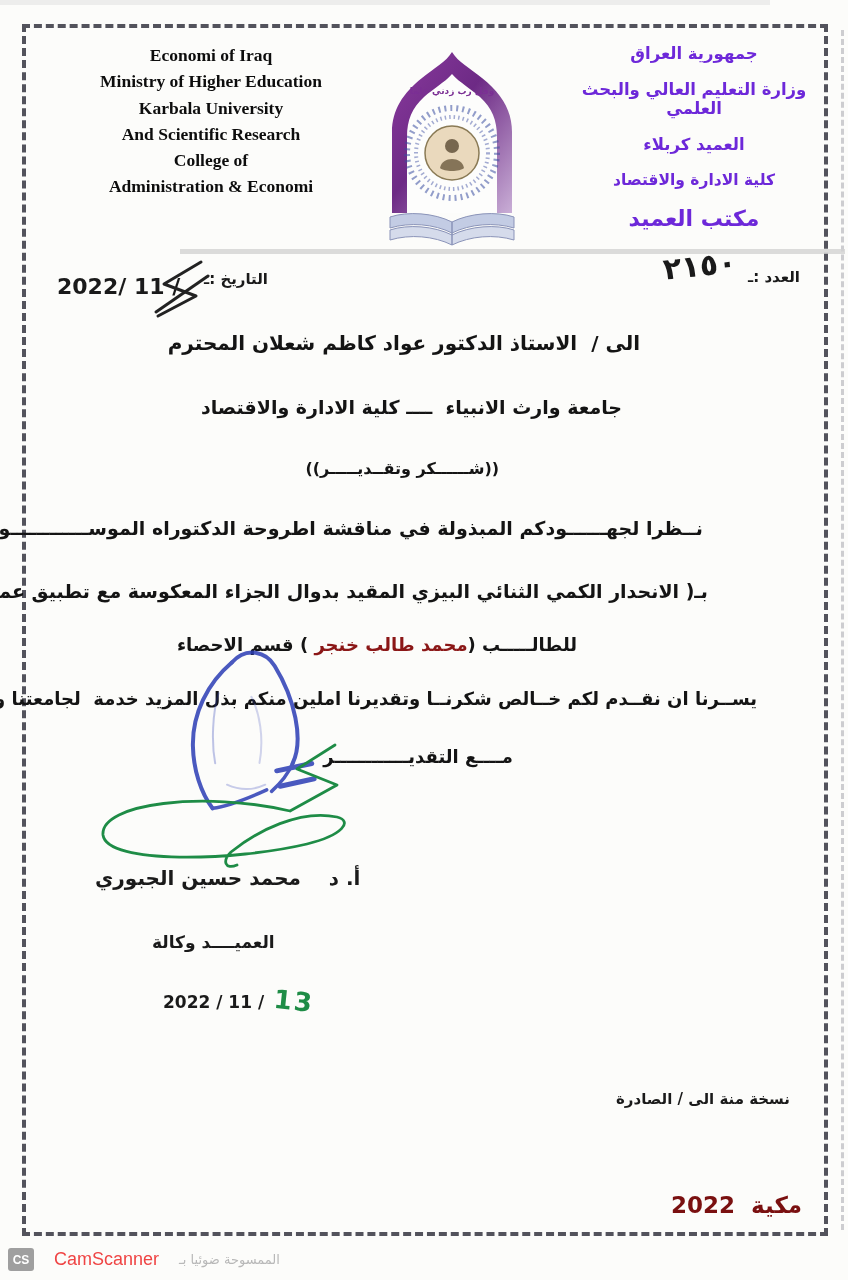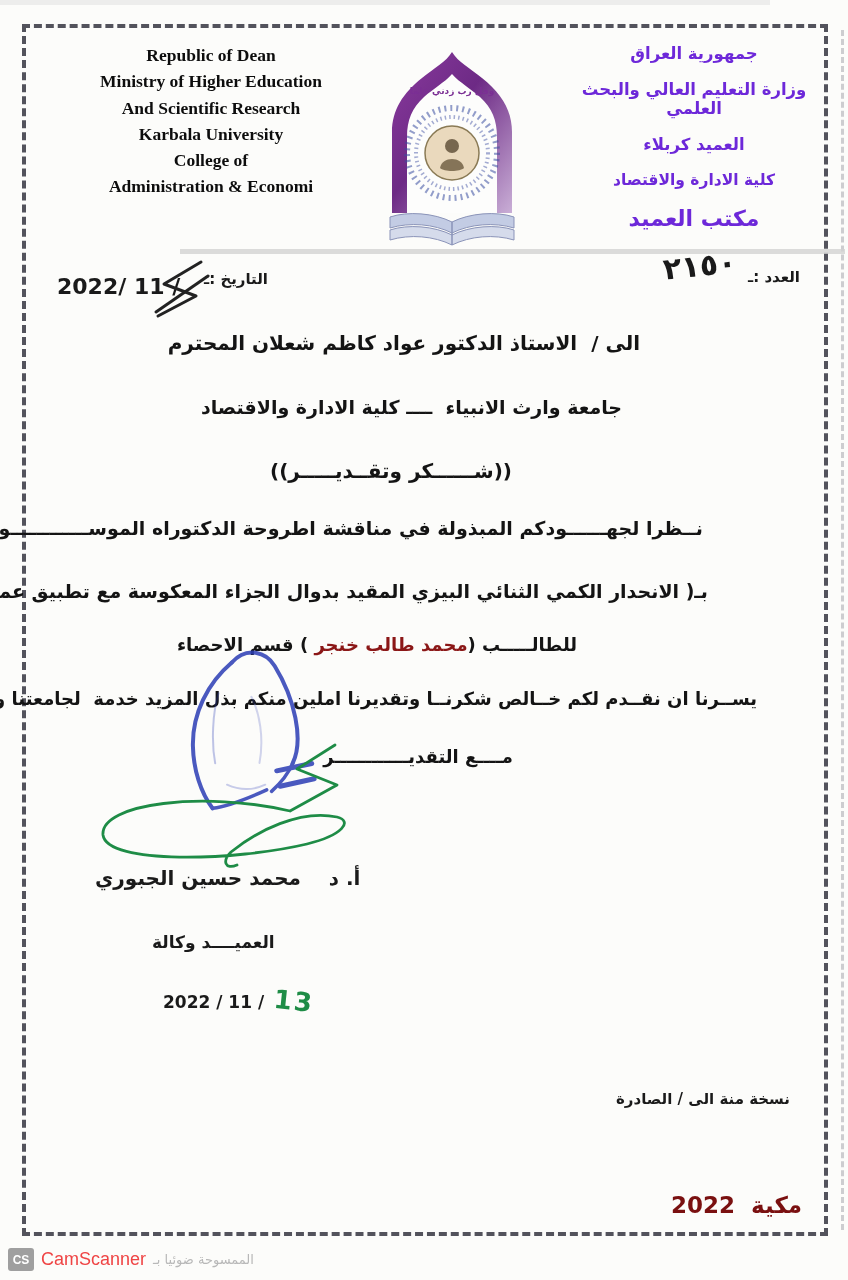--- a/index.html
+++ b/index.html
@@ -48,64 +48,64 @@
   .date-label{right:580px; top:270px;}
   .date-printed{
     position:absolute; left:57px; top:266px; direction:ltr;
     font-size:22px; font-weight:bold; white-space:pre;margin-top:8px;
   }
   .date-scribble{position:absolute; left:146px; top:254px;}
   
   .ar-body{position:absolute; direction:rtl; font-weight:bold; white-space:pre; color:#141414;}
   .addressee{right:208px; top:331px; font-size:20px;}
   .institution{right:226px; top:396px; font-size:19px;}
-  .subject{right:336px; top:459px; font-size:20px;}
+  .subject{right:349px; top:459px; font-size:16px;}
   .bline1{right:145px; top:517px; font-size:19px;}
   .bline2{right:140px; top:580px; font-size:19px;}
   .student{right:271px; top:634px; font-size:18px;}
   .student .red-name{color:#8b1717;}
   .thanks{right:91px; top:688px; font-size:18px;}
   .closing{right:335px; top:746px; font-size:18px;}
   
   .stamp{position:absolute; left:150px; top:638px; opacity:.85;}
   .green-sig{position:absolute; left:85px; top:733px;}
   .sig-name{position:absolute; left:95px; top:866px; direction:rtl; font-size:20px; font-weight:bold; white-space:pre;}
   .sig-title{position:absolute; left:152px; top:932px; direction:rtl; font-size:17px; font-weight:bold; white-space:pre;}
   .sig-date{position:absolute; left:163px; top:984px; direction:ltr; font-size:17px; font-weight:bold; white-space:pre;}
   .sig-day{
     display:inline-block; color:#1e8c46; font-size:26px; font-weight:bold;
     transform:rotate(6deg) translateY(2px); letter-spacing:2px; margin-left:4px;
   }
   
   .copy-note{position:absolute; right:58px; top:1090px; direction:rtl; font-size:15px; font-weight:bold;}
   .year-stamp{position:absolute; right:46px; top:1192px; direction:rtl; font-size:23px; font-weight:bold; color:#7a1010; white-space:pre;}
-  .camscanner{position:absolute; left:8px; top:1248px; display:flex; align-items:center; gap:7px;}
+  .camscanner{position:absolute; left:8px; top:1248px; display:flex; align-items:center; gap:20px;}
   .cs-box{
     width:26px; height:23px; background:#9f9f9f; color:#ffffff; border-radius:3px;
     font-size:12px; font-weight:bold; display:flex; align-items:center; justify-content:center;
     font-family:"Liberation Sans", sans-serif;
   }
   .cs-name{color:#ef4444; font-size:18px; font-family:"Liberation Sans", sans-serif;}
   .cs-ar{color:#b8b8b8; font-size:13px; direction:rtl;}
 </style>
 </head>
 <body>
 
 <div class="page">
 
   <div class="top-strip"></div>
   <div class="letter-border"></div>
   <div class="edge-dashes"></div>
   <div class="top-artifact"></div>
 
   <div class="en-header">
-    <div>Republic of Dean</div>
+    <div>Economi of Iraq</div>
     <div>Ministry of Higher Education</div>
+    <div>Karbala University</div>
     <div>And Scientific Research</div>
-    <div>Karbala University</div>
     <div>College of</div>
     <div>Administration &amp; Economi</div>
   </div>
 
   <div class="logo-wrap">
     <svg width="160" height="200" viewBox="0 0 160 200">
       <defs>
         <linearGradient id="pg" x1="0" y1="0" x2="1" y2="1">
           <stop offset="0" stop-color="#8a3a9e"></stop>
           <stop offset="0.45" stop-color="#6d2a85"></stop>

